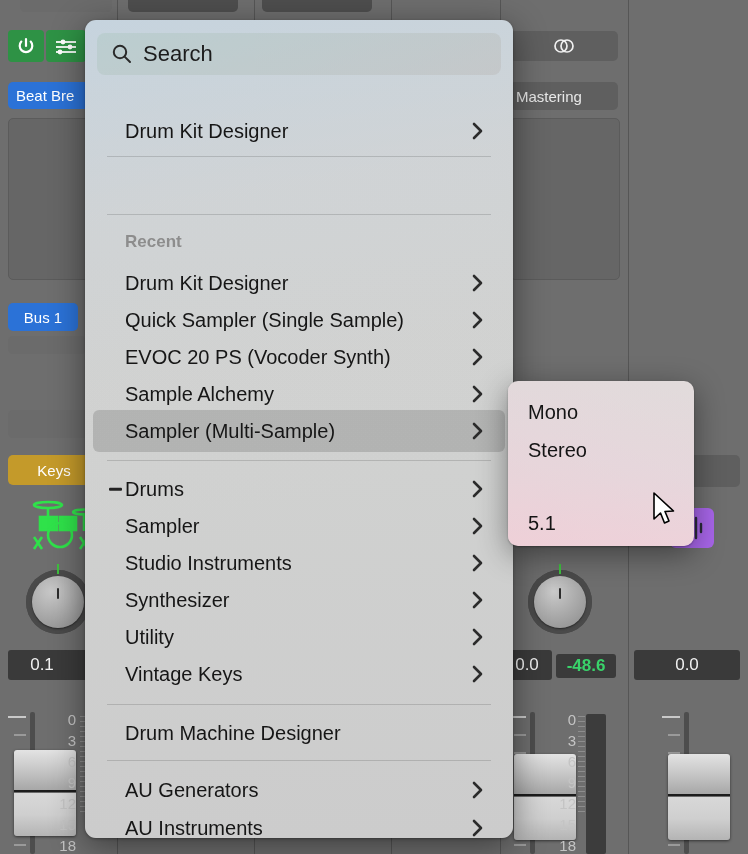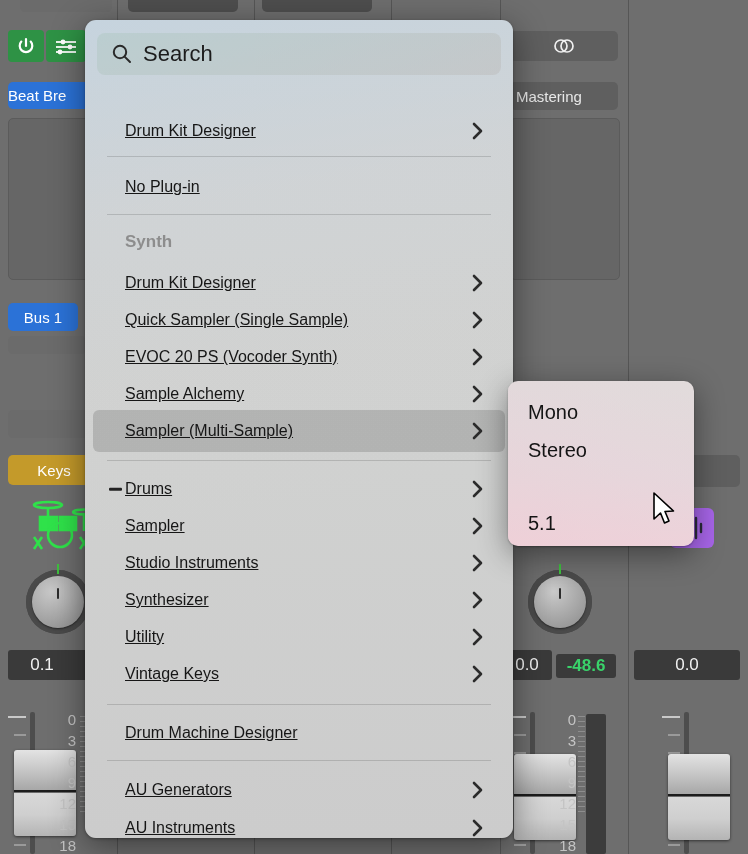--- a/index.html
+++ b/index.html
@@ -83,21 +83,21 @@
     display:flex;align-items:center;
   }
   .search-ico{margin-left:14px;margin-right:10px;display:flex;}
   .search-ph{font-size:22px;color:#1c1c1c;}
 
   .mrow{
     position:absolute;left:8px;width:412px;height:42px;
     display:flex;align-items:center;box-sizing:border-box;
     border-radius:6px;
   }
-  .mrow .lbl{font-size:16px;color:#161616;padding-left:32px;white-space:nowrap;text-decoration:underline;}
+  .mrow .lbl{font-size:20px;color:#161616;padding-left:32px;white-space:nowrap;}
   .mrow.hl{background:rgba(0,0,0,.14);}
   .mrow .chev{position:absolute;right:20px;top:50%;transform:translateY(-50%);display:flex;}
   .mrow .dash{position:absolute;left:16px;top:50%;transform:translateY(-50%);width:13px;height:2.5px;background:#222;border-radius:1px;}
 
   .sep{position:absolute;left:22px;width:384px;height:1px;background:rgba(0,0,0,.14);}
   .sectlbl{position:absolute;left:40px;font-size:17px;color:#8d8d8d;font-weight:600;}
 
   
   #submenu{
     position:absolute;left:508px;top:381px;width:186px;height:165px;
@@ -144,21 +144,21 @@
     <svg width="26" height="20" viewBox="0 0 26 20">
       <line x1="3" y1="6" x2="23" y2="6" stroke="#fff" stroke-width="1.8"></line>
       <line x1="3" y1="11" x2="23" y2="11" stroke="#fff" stroke-width="1.8"></line>
       <line x1="3" y1="16" x2="23" y2="16" stroke="#fff" stroke-width="1.8"></line>
       <circle cx="10" cy="6" r="2.4" fill="#fff"></circle>
       <circle cx="17" cy="11" r="2.4" fill="#fff"></circle>
       <circle cx="7" cy="16" r="2.4" fill="#fff"></circle>
     </svg>
   </div>
 
-  <div class="slot blue" style="left:8px;top:82px;width:104px;height:27px;justify-content:flex-start;">Beat Bre</div>
+  <div class="slot blue" style="left:8px;top:82px;width:104px;height:27px;justify-content:flex-start;padding-left:8px;">Beat Bre</div>
 
   <div class="bigpanel" style="left:8px;top:118px;width:104px;height:160px;"></div>
 
   <div class="slot blue" style="left:8px;top:303px;width:70px;height:28px;">Bus 1</div>
   <div class="slot light" style="left:8px;top:336px;width:78px;height:18px;"></div>
 
   <div class="slot light" style="left:8px;top:410px;width:104px;height:28px;"></div>
 
   <div class="slot gold" style="left:8px;top:455px;width:92px;height:30px;">Keys</div>
 
@@ -333,26 +333,23 @@
   <div class="mrow" style="top:90px;">
     <span class="lbl">Drum Kit Designer</span>
     <span class="chev">
       <svg width="14" height="20" viewBox="0 0 14 20">
           <path d="M3 3 L10 10 L3 17" stroke="#2b2b2b" stroke-width="2.6" fill="none" stroke-linecap="round" stroke-linejoin="round"></path>
         </svg>
     </span>
   </div>
   <div class="sep" style="top:136px;"></div>
 
-  <div class="mrow" style="top:146px;">
-    <span class="lbl">No Plug-in</span>
-  </div>
   <div class="sep" style="top:194px;"></div>
 
-  <div class="sectlbl" style="top:212px;">Synth</div>
+  <div class="sectlbl" style="top:212px;">Recent</div>
 
   <div class="mrow" style="top:242px;">
     <span class="lbl">Drum Kit Designer</span>
     <span class="chev">
       <svg width="14" height="20" viewBox="0 0 14 20">
           <path d="M3 3 L10 10 L3 17" stroke="#2b2b2b" stroke-width="2.6" fill="none" stroke-linecap="round" stroke-linejoin="round"></path>
         </svg>
     </span>
   </div>
   <div class="mrow" style="top:279px;">

